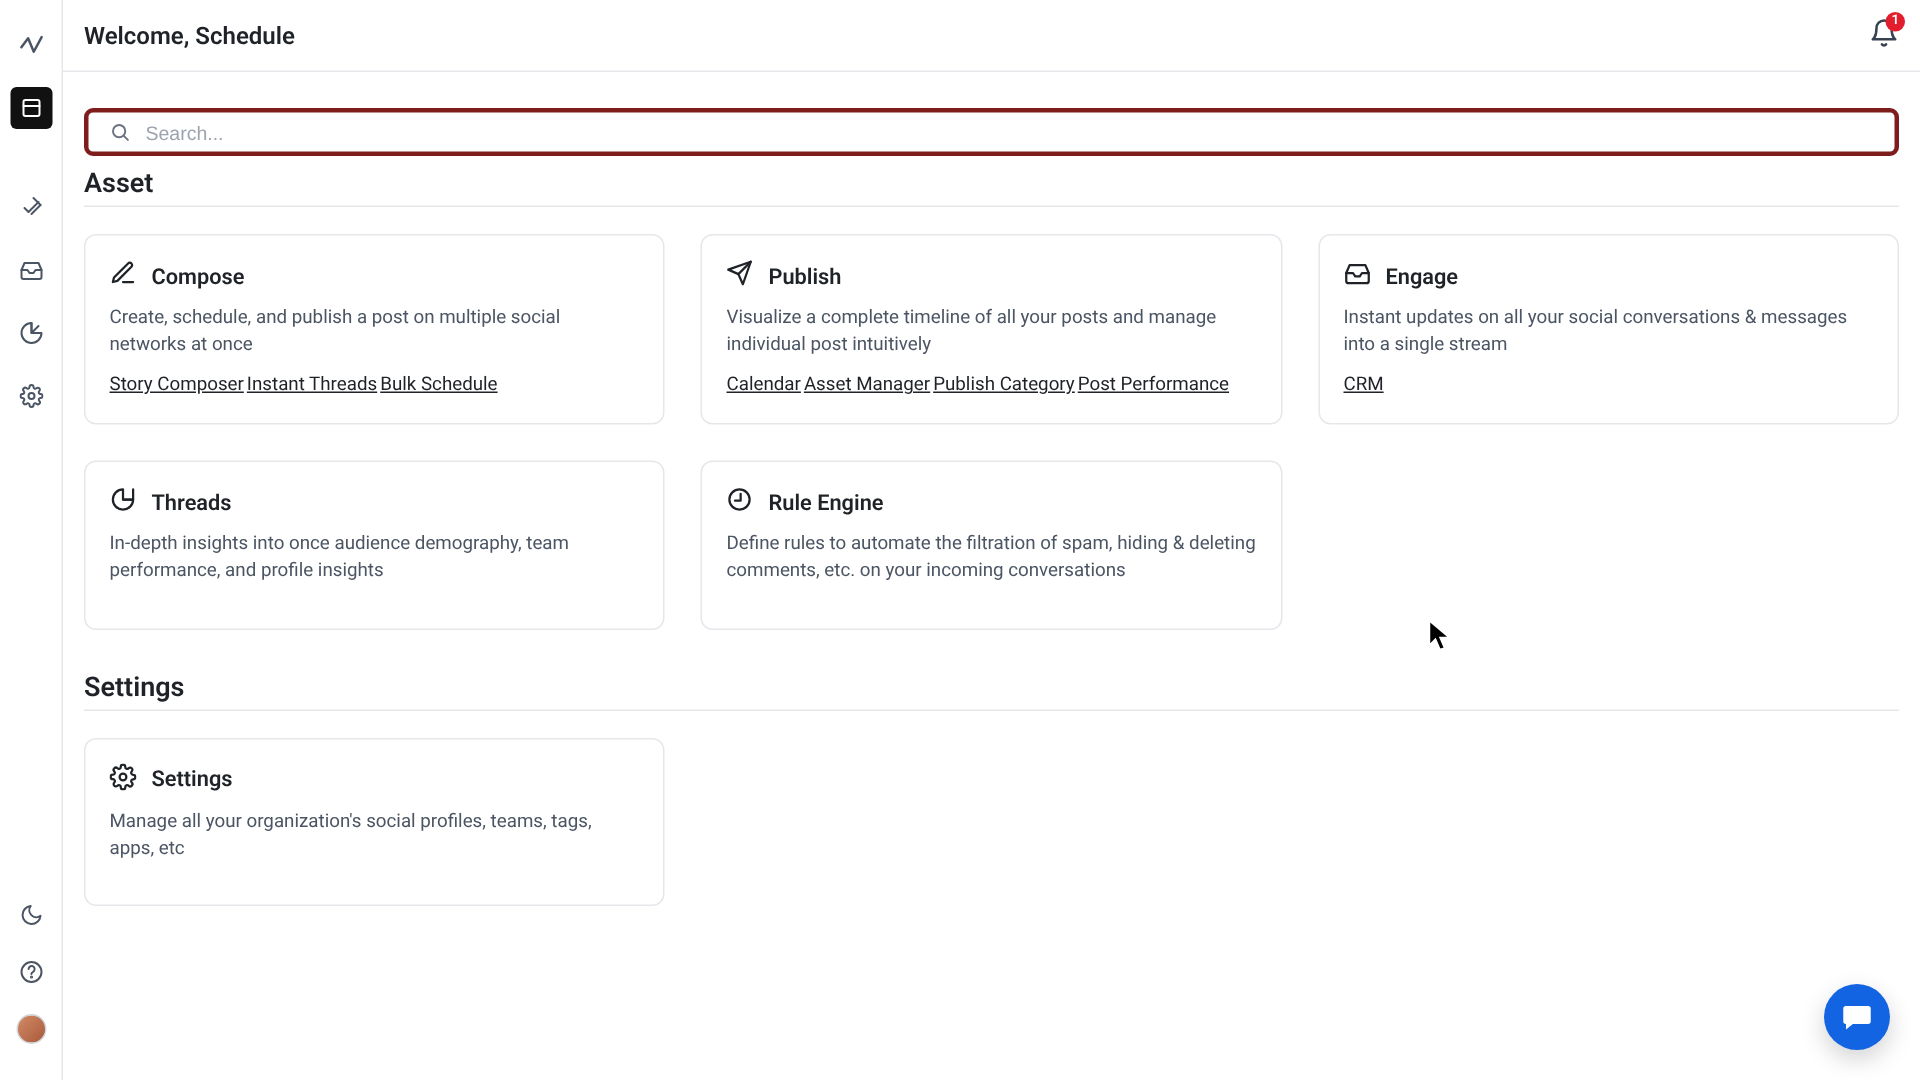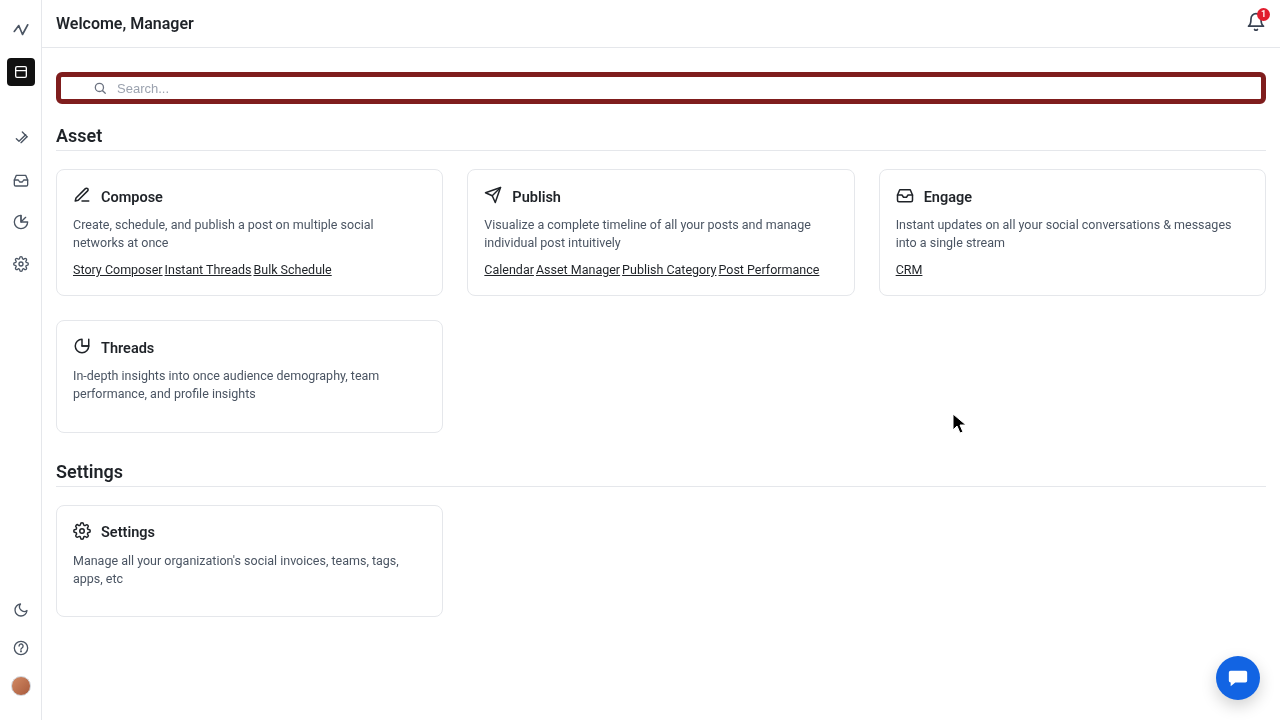--- a/index.html
+++ b/index.html
@@ -92,27 +92,27 @@
   }
 
   .content {
     position: absolute;
     left: 42px; right: 0; top: 48px; bottom: 0;
     padding: 24px 14px 0 14px;
     overflow-y: auto;
   }
 
   .search-wrap {
-    border: 5px solid #7f1d1d;
+    border: 3px solid #7f1d1d;
     border-radius: 6px;
     height: 32px;
     display: flex;
     align-items: center;
-    padding: 0 32px;
-    margin-bottom: 21px;
+    padding: 0 14px;
+    margin-bottom: 8px;
   }
   .search-wrap input {
     border: none;
     outline: none;
     font-size: 13px;
     flex: 1;
     background: transparent;
     margin-left: 10px;
     color: #374151;
   }
@@ -250,21 +250,21 @@
           <circle cx="12" cy="17" r=".6" fill="currentColor"></circle>
         </svg>
     </div>
     <div class="nav-icon">
       <div class="avatar"></div>
     </div>
   </div>
 </div>
 
 <div class="topbar">
-  <h1>Welcome, Manager</h1>
+  <h1>Welcome, Schedule</h1>
   <div class="right">
     <div class="bell-wrap">
       <svg width="20" height="20" viewBox="0 0 24 24" fill="none" stroke="currentColor" stroke-width="2" stroke-linecap="round" stroke-linejoin="round">
           <path d="M18 8a6 6 0 1 0-12 0c0 7-3 9-3 9h18s-3-2-3-9"></path>
           <path d="M13.7 21a2 2 0 0 1-3.4 0"></path>
         </svg>
       <span class="bell-badge">1</span>
     </div>
   </div>
 </div>
@@ -343,41 +343,53 @@
           <svg width="18" height="18" viewBox="0 0 24 24" fill="none" stroke="currentColor" stroke-width="2" stroke-linecap="round" stroke-linejoin="round">
               <path d="M21 12A9 9 0 1 1 12 3v9h9z"></path>
               <path d="M21 3v9h-9"></path>
             </svg>
         </span>
         <span class="card-title">Threads</span>
       </div>
       <div class="card-desc">In-depth insights into once audience demography, team performance, and profile insights</div>
     </div>
 
+    <div class="card">
+      <div class="card-header">
+        <span>
+          <svg width="18" height="18" viewBox="0 0 24 24" fill="none" stroke="currentColor" stroke-width="2" stroke-linecap="round" stroke-linejoin="round">
+              <circle cx="12" cy="12" r="9"></circle>
+              <polyline points="13 7 13 13 8 13"></polyline>
+            </svg>
+        </span>
+        <span class="card-title">Rule Engine</span>
+      </div>
+      <div class="card-desc">Define rules to automate the filtration of spam, hiding &amp; deleting comments, etc. on your incoming conversations</div>
+    </div>
 
     <div></div>
   </div>
 
   <div class="section-heading">Settings</div>
   <hr class="section-divider">
 
   <div class="card-grid">
 
 
     <div class="card">
       <div class="card-header">
         <span>
           <svg width="18" height="18" viewBox="0 0 24 24" fill="none" stroke="currentColor" stroke-width="2" stroke-linecap="round" stroke-linejoin="round">
               <circle cx="12" cy="12" r="3"></circle>
               <path d="M19.4 15a1.7 1.7 0 0 0 .34 1.87l.06.06a2 2 0 1 1-2.83 2.83l-.06-.06a1.7 1.7 0 0 0-1.87-.34 1.7 1.7 0 0 0-1 1.56V21a2 2 0 0 1-4 0v-.09a1.7 1.7 0 0 0-1-1.56 1.7 1.7 0 0 0-1.87.34l-.06.06a2 2 0 1 1-2.83-2.83l.06-.06a1.7 1.7 0 0 0 .34-1.87 1.7 1.7 0 0 0-1.56-1H3a2 2 0 0 1 0-4h.09a1.7 1.7 0 0 0 1.56-1 1.7 1.7 0 0 0-.34-1.87l-.06-.06a2 2 0 1 1 2.83-2.83l.06.06a1.7 1.7 0 0 0 1.87.34h0a1.7 1.7 0 0 0 1-1.56V3a2 2 0 0 1 4 0v.09a1.7 1.7 0 0 0 1 1.56h0a1.7 1.7 0 0 0 1.87-.34l.06-.06a2 2 0 1 1 2.83 2.83l-.06.06a1.7 1.7 0 0 0-.34 1.87v0a1.7 1.7 0 0 0 1.56 1H21a2 2 0 0 1 0 4h-.09a1.7 1.7 0 0 0-1.56 1z"></path>
             </svg>
         </span>
         <span class="card-title">Settings</span>
       </div>
-      <div class="card-desc">Manage all your organization's social invoices, teams, tags, apps, etc</div>
+      <div class="card-desc">Manage all your organization's social profiles, teams, tags, apps, etc</div>
     </div>
 
     <div></div>
   </div>
 
 </div>
 
 <div class="chat-bubble">
   <svg width="22" height="22" viewBox="0 0 24 24" fill="currentColor">
       <path d="M4 4h16a2 2 0 0 1 2 2v9a2 2 0 0 1-2 2H9l-5 4v-4a2 2 0 0 1-2-2V6a2 2 0 0 1 2-2z"></path>

